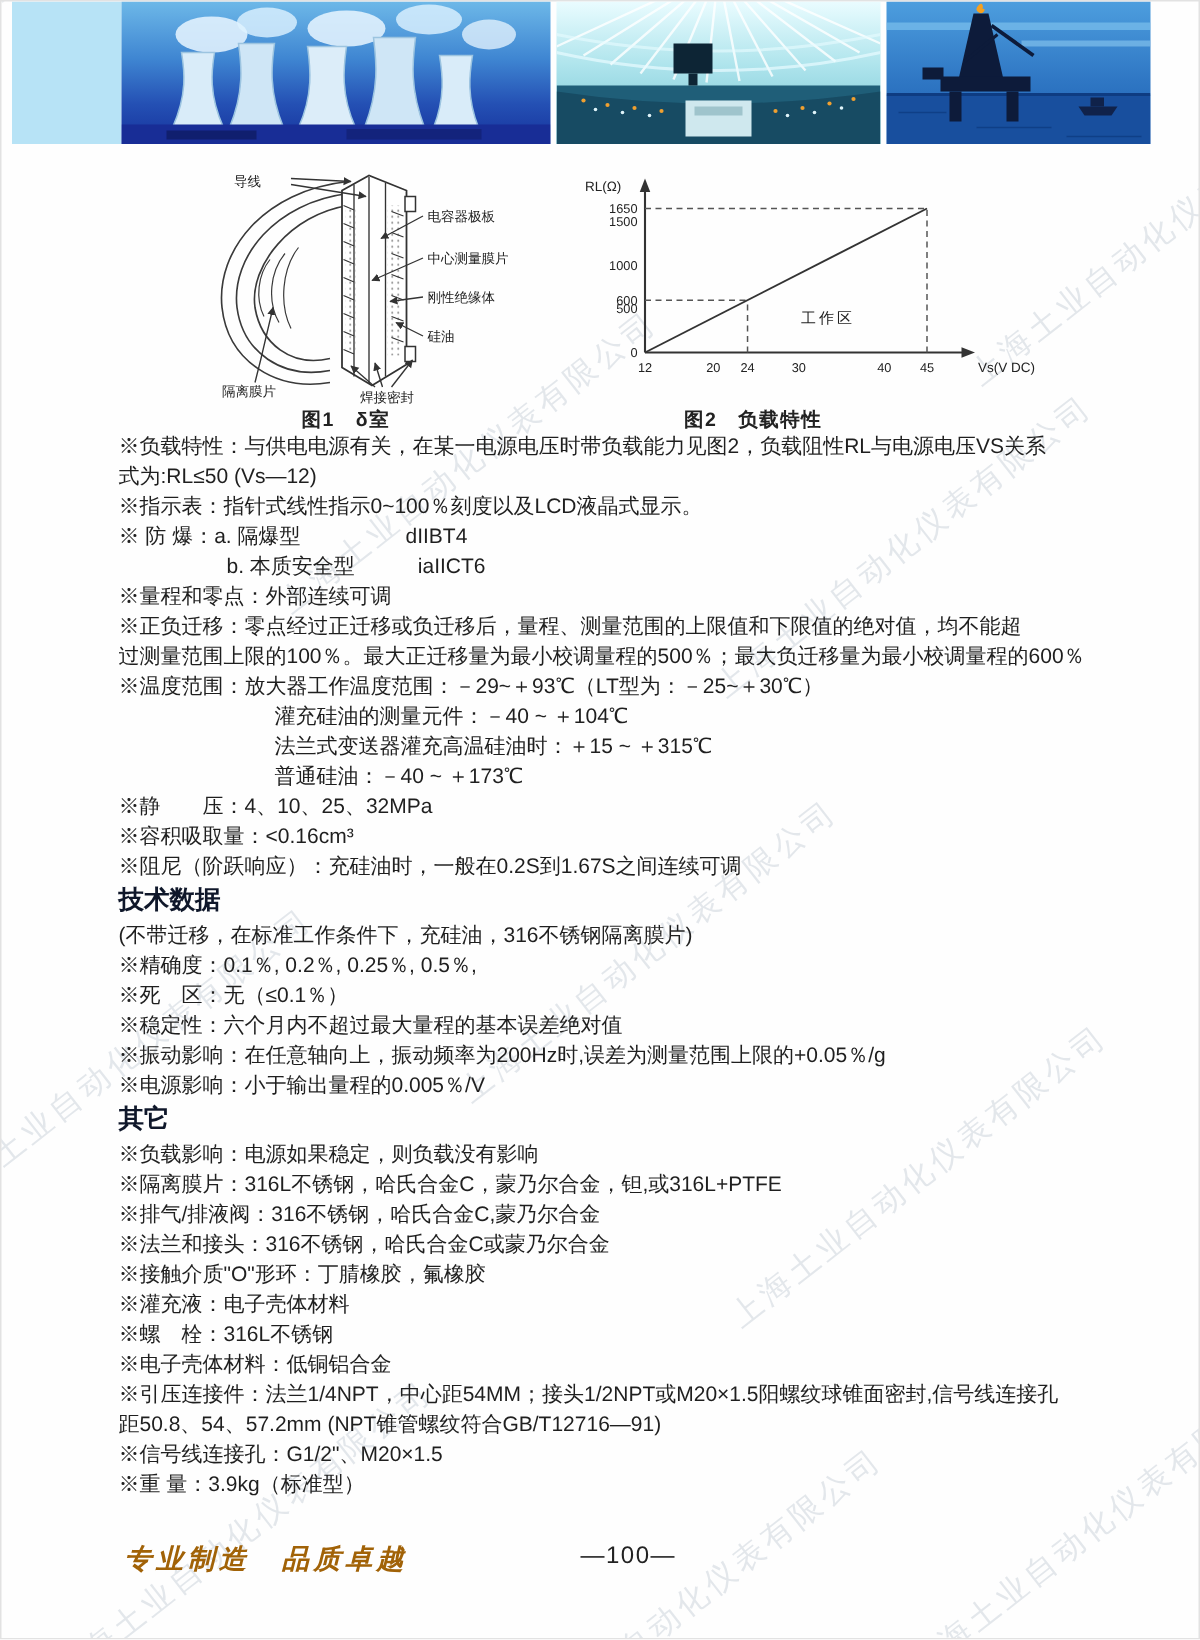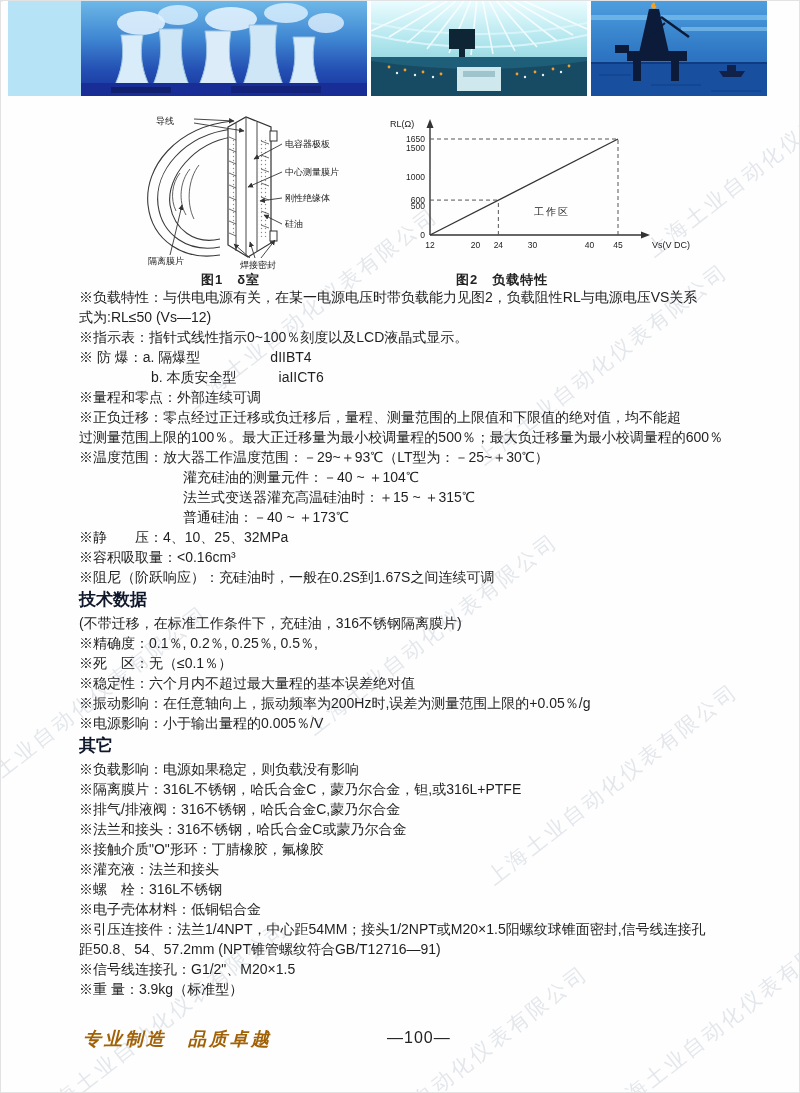--- a/index.html
+++ b/index.html
@@ -266,21 +266,21 @@
       <div class="line">※死　区：无（≤0.1％）</div>
       <div class="line">※稳定性：六个月内不超过最大量程的基本误差绝对值</div>
       <div class="line">※振动影响：在任意轴向上，振动频率为200Hz时,误差为测量范围上限的+0.05％/g</div>
       <div class="line">※电源影响：小于输出量程的0.005％/V</div>
       <div class="line heading">其它</div>
       <div class="line">※负载影响：电源如果稳定，则负载没有影响</div>
       <div class="line">※隔离膜片：316L不锈钢，哈氏合金C，蒙乃尔合金，钽,或316L+PTFE</div>
       <div class="line">※排气/排液阀：316不锈钢，哈氏合金C,蒙乃尔合金</div>
       <div class="line">※法兰和接头：316不锈钢，哈氏合金C或蒙乃尔合金</div>
       <div class="line">※接触介质"O"形环：丁腈橡胶，氟橡胶</div>
-      <div class="line">※灌充液：法兰和接头</div>
+      <div class="line">※灌充液：电子壳体材料</div>
       <div class="line">※螺　栓：316L不锈钢</div>
       <div class="line">※电子壳体材料：低铜铝合金</div>
       <div class="line">※引压连接件：法兰1/4NPT，中心距54MM；接头1/2NPT或M20×1.5阳螺纹球锥面密封,信号线连接孔</div>
       <div class="line">距50.8、54、57.2mm (NPT锥管螺纹符合GB/T12716—91)</div>
       <div class="line">※信号线连接孔：G1/2"、M20×1.5</div>
       <div class="line">※重 量：3.9kg（标准型）</div>
     </div>
 
   <div class="abs slogan">专业制造　品质卓越</div>
   <div class="abs pagenum">—100—</div>

